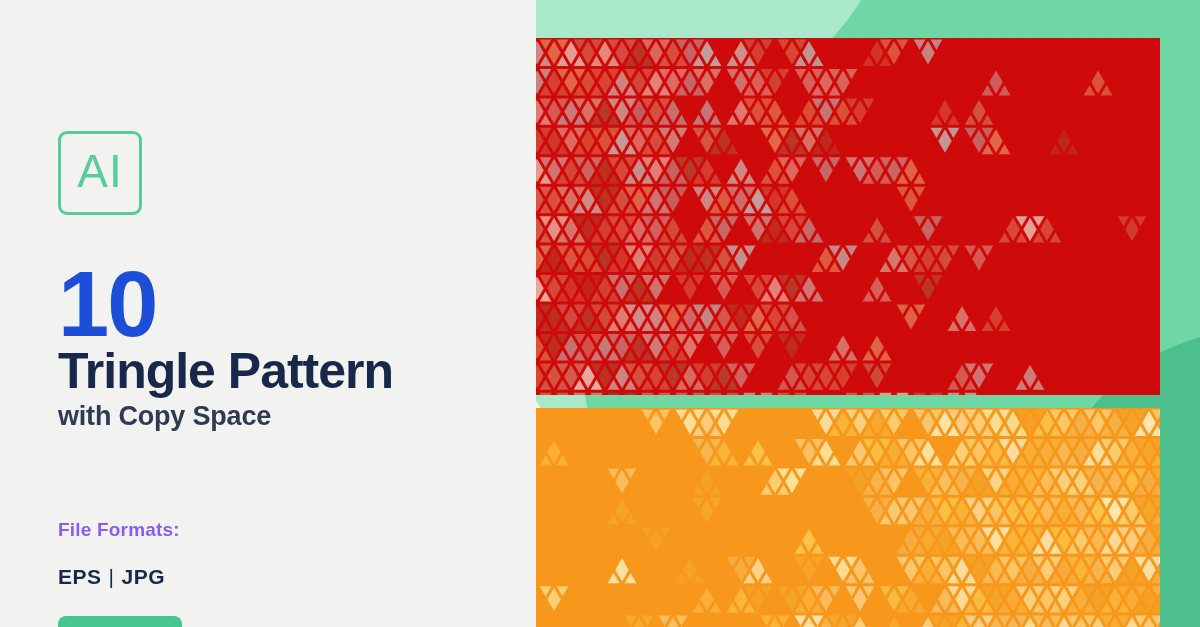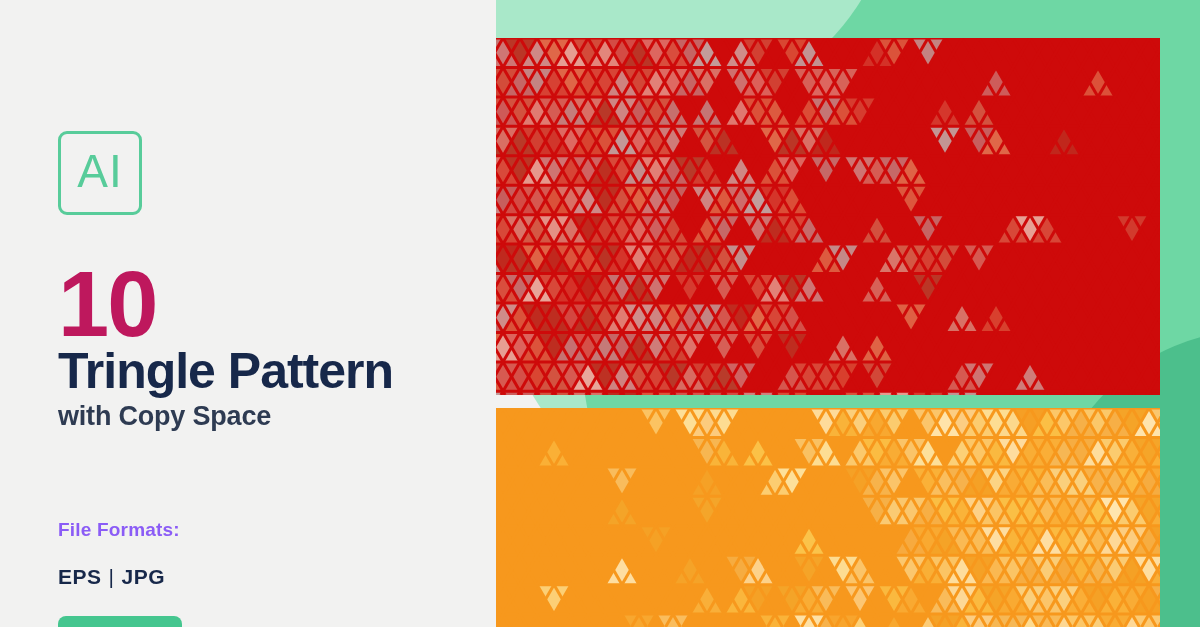--- a/index.html
+++ b/index.html
@@ -32,20 +32,21 @@
 
   
   .left-col {
     position: absolute;
     left: 0;
     top: 0;
     width: 496px;
     height: 627px;
     background: #f2f2f1;
     z-index: 5;
+    padding-left: 40px;
   }
 
   .ai-badge {
     position: absolute;
     left: 58px;
     top: 131px;
     width: 84px;
     height: 84px;
     border: 3px solid #58cc9a;
     border-radius: 9px;
@@ -63,21 +64,21 @@
     line-height: 1;
     transform: translateY(-2px);
   }
 
   .count {
     position: absolute;
     left: 58px;
     top: 258px;
     font-size: 92px;
     font-weight: 700;
-    color: #be185d;
+    color: #1d4ed8;
     line-height: 1;
     letter-spacing: -2px;
   }
 
   .headline {
     position: absolute;
     left: 58px;
     top: 345px;
     font-size: 50px;
     font-weight: 700;

